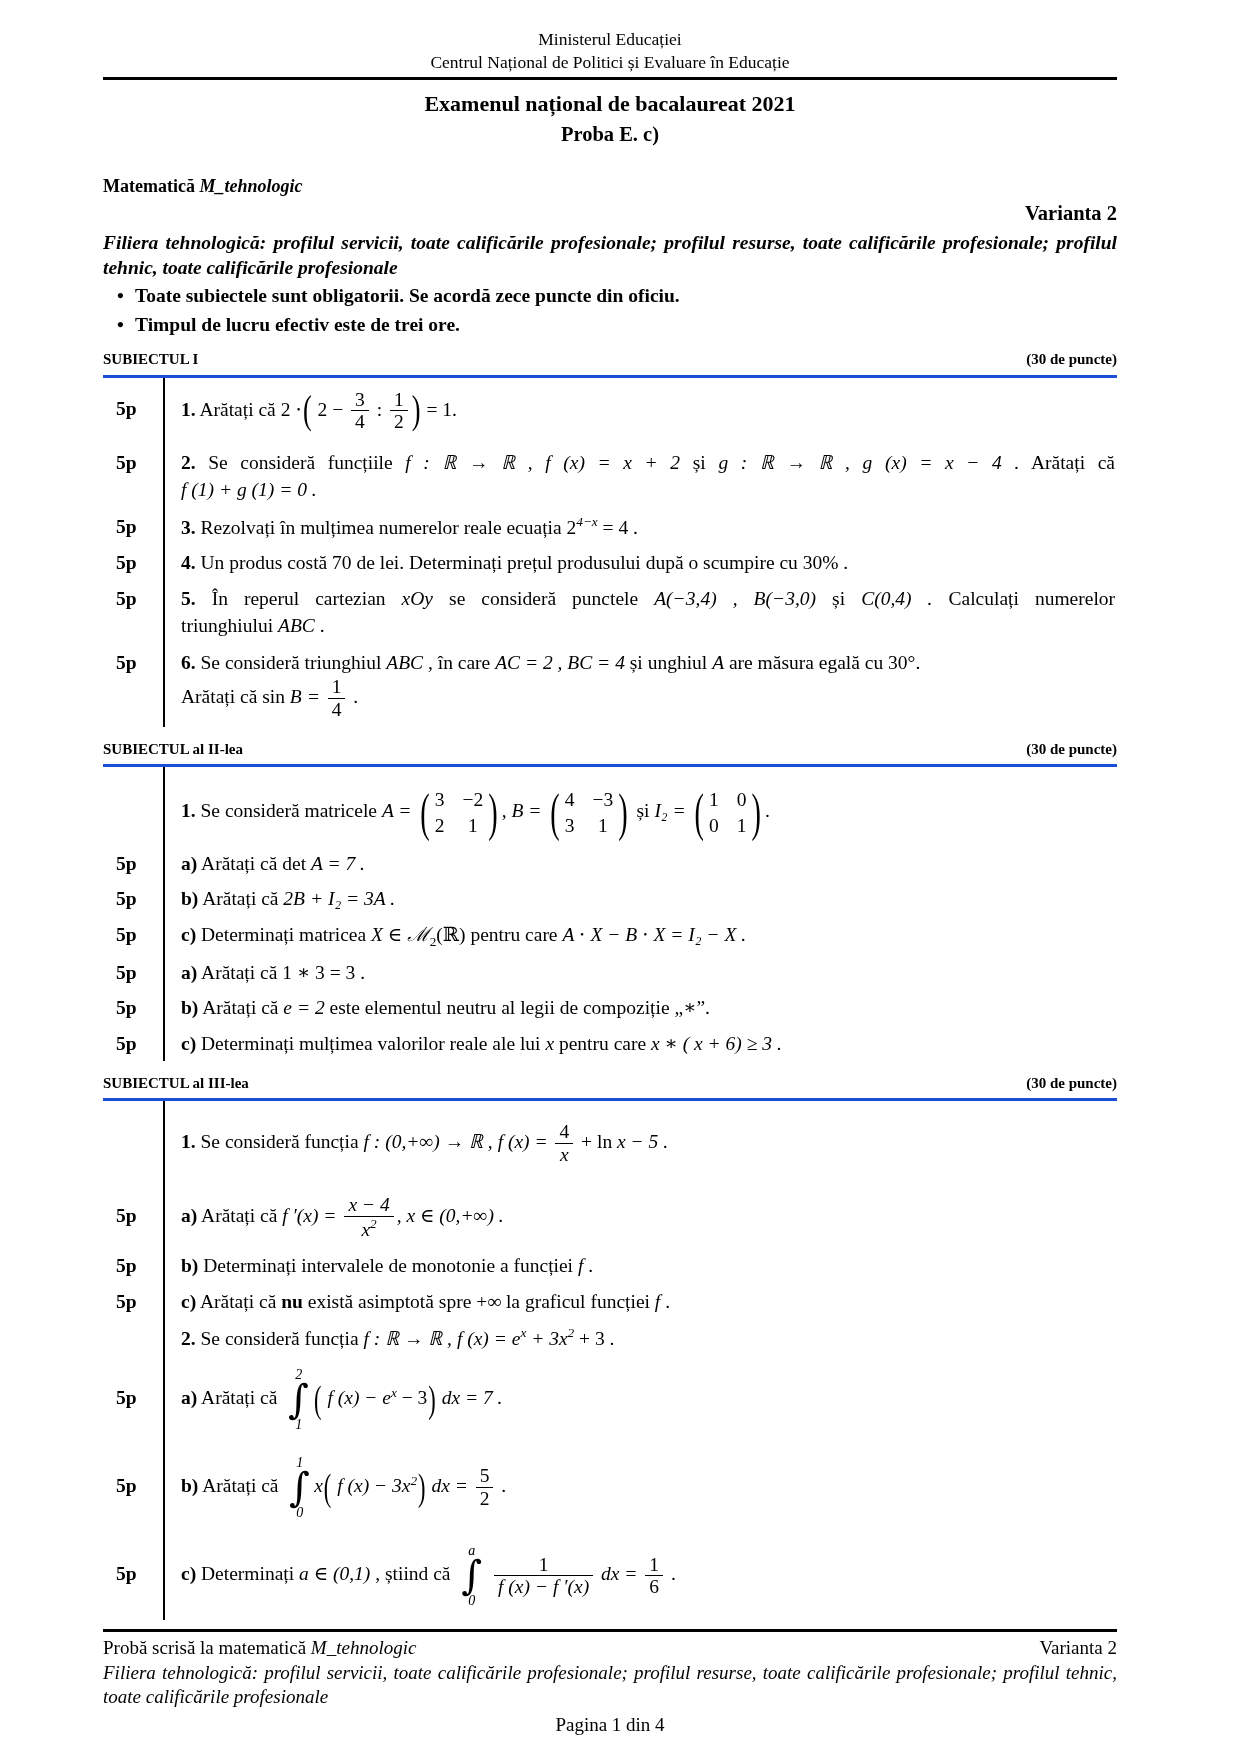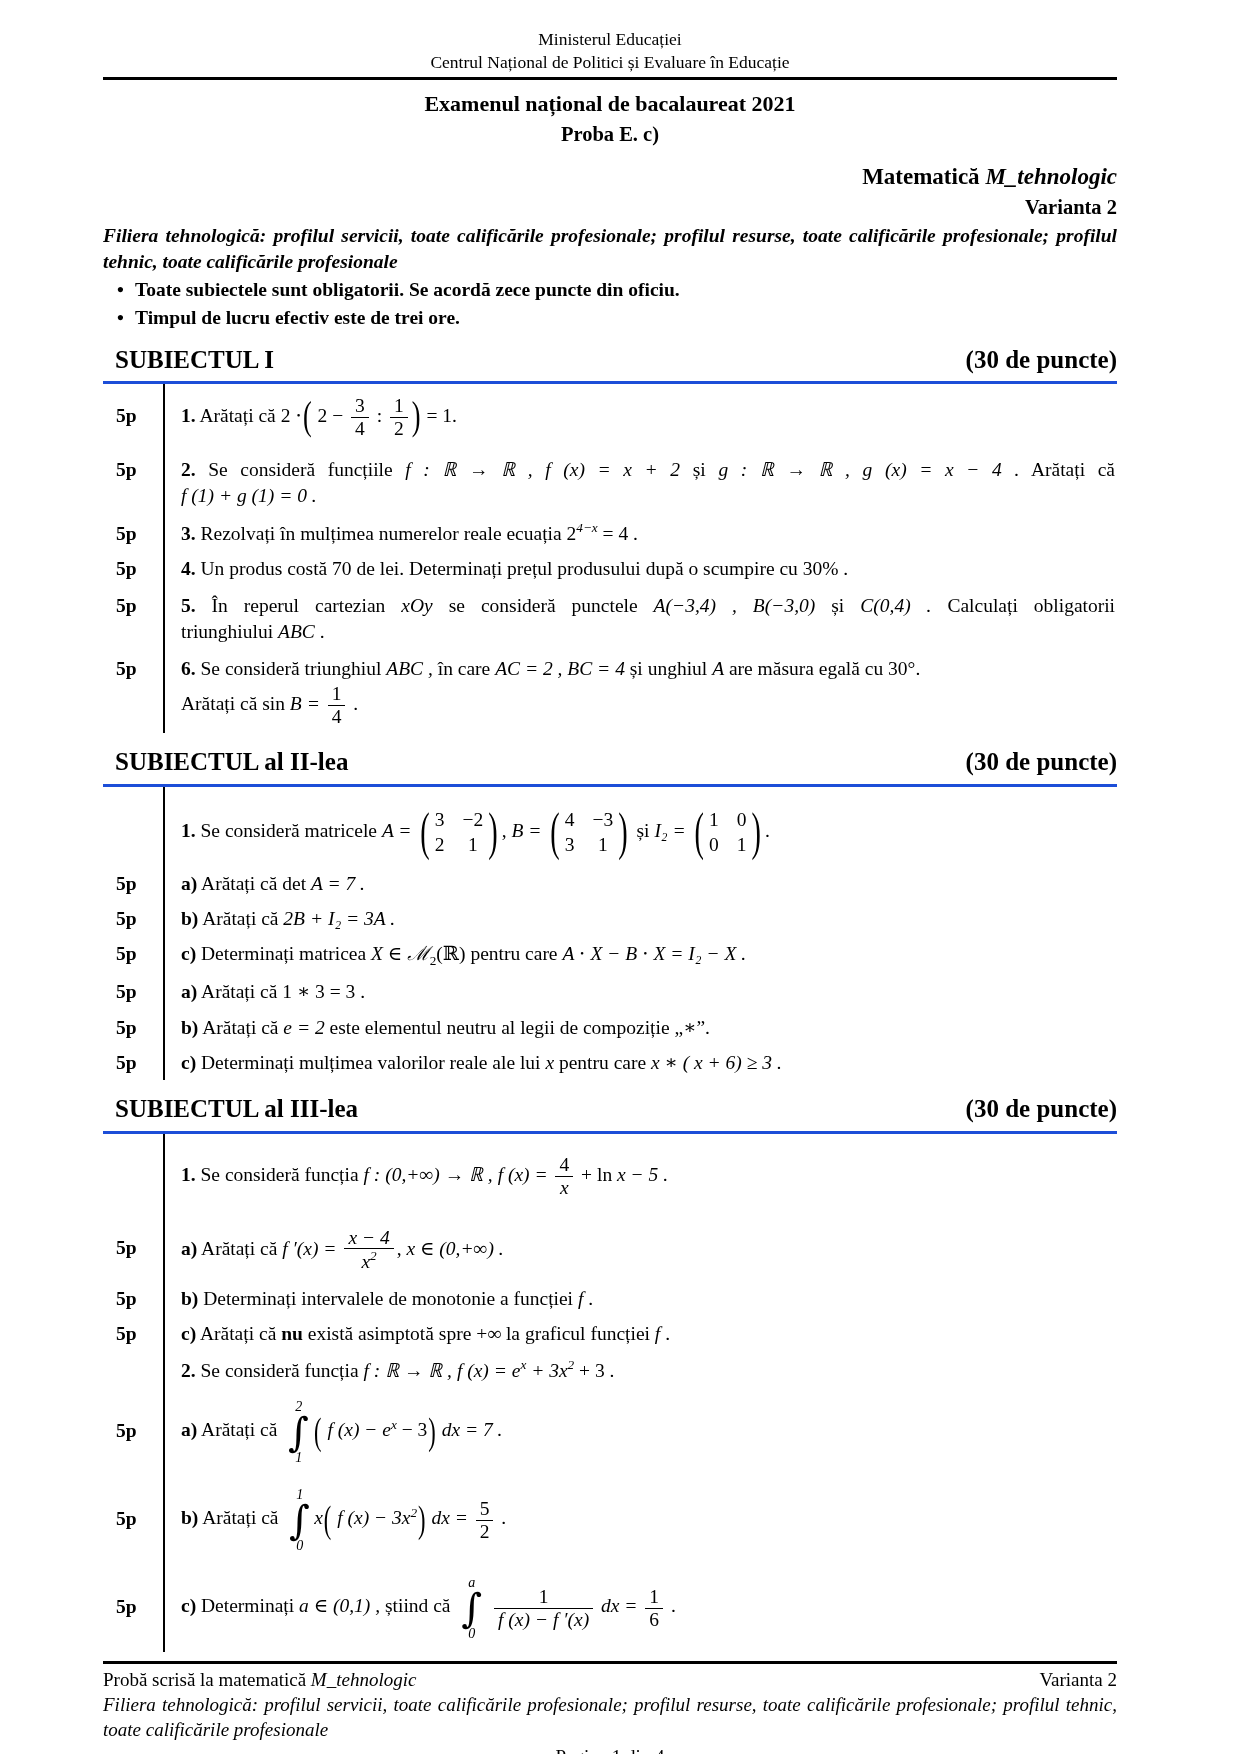--- a/index.html
+++ b/index.html
@@ -6,28 +6,28 @@
   .page{
     width:1220px;height:1754px;box-sizing:border-box;
     padding:28px 103px 14px 103px;background:#fff;color:#000;
     font-family:"Liberation Serif","DejaVu Serif",serif;
     font-size:19.5px;line-height:1.3;overflow:hidden;position:relative;
   }
   .hdr{text-align:center;font-size:17.5px;line-height:1.3;}
   .hdr-rule{border-bottom:3px solid #000;margin-top:3px;}
   .title1{font-weight:bold;text-align:center;font-size:22px;margin-top:10px;}
   .title2{font-weight:bold;text-align:center;font-size:20.5px;margin-top:3px;}
-  .subject{font-weight:bold;text-align:right;font-size:23px;margin-top:14px;}
+  .subject{font-weight:bold;text-align:left;font-size:18px;margin-top:27px;}
   .it{font-style:italic;}
   .variant{text-align:right;font-weight:bold;font-size:20.5px;margin-top:2px;}
   .filiera{font-weight:bold;font-style:italic;text-align:justify;margin-top:3px;line-height:1.3;}
   .bullet-row{display:flex;font-weight:bold;margin-top:3px;}
   .bullet{flex:0 0 32px;padding-left:14px;box-sizing:border-box;}
   .btext{flex:1;}
-  .sec-hdr{display:flex;justify-content:space-between;font-weight:bold;font-size:25px;margin-top:13px;margin-bottom:5px;margin-left:12px;}
+  .sec-hdr{display:flex;justify-content:space-between;font-weight:bold;font-size:15px;margin-top:13px;margin-bottom:5px;}
   .tbl{border-top:3px solid #1d4ed8;}
   .row{display:flex;align-items:baseline;}
   .pts{flex:0 0 60px;font-weight:bold;padding-left:13px;box-sizing:border-box;}
   .cnt{flex:1;border-left:2.5px solid #000;padding:5px 2px 5px 16px;}
   .cnt.tall{padding-top:11px;padding-bottom:11px;}
   .cnt.med{padding-top:20px;padding-bottom:8px;}
   .line{margin:1px 0;}
   .just{text-align:justify;text-align-last:justify;}
   .no{font-weight:bold;}
   .b{font-weight:bold;}
@@ -152,21 +152,21 @@
       <div class="cnt">
         <div class="line just">
           <span class="no">5.</span>
           <span>În reperul cartezian</span>
           <span class="m">xOy</span>
           <span>se consideră punctele</span>
           <span class="m">A(−3,4) ,</span>
           <span class="m">B(−3,0)</span>
           <span>și</span>
           <span class="m">C(0,4) .</span>
-          <span>Calculați obligatorii</span>
+          <span>Calculați numerelor</span>
         </div>
         <div class="line">
           <span>triunghiului</span>
           <span class="m">ABC</span>
           <span>.</span>
         </div>
       </div>
     </div>
 
     <div class="row">

